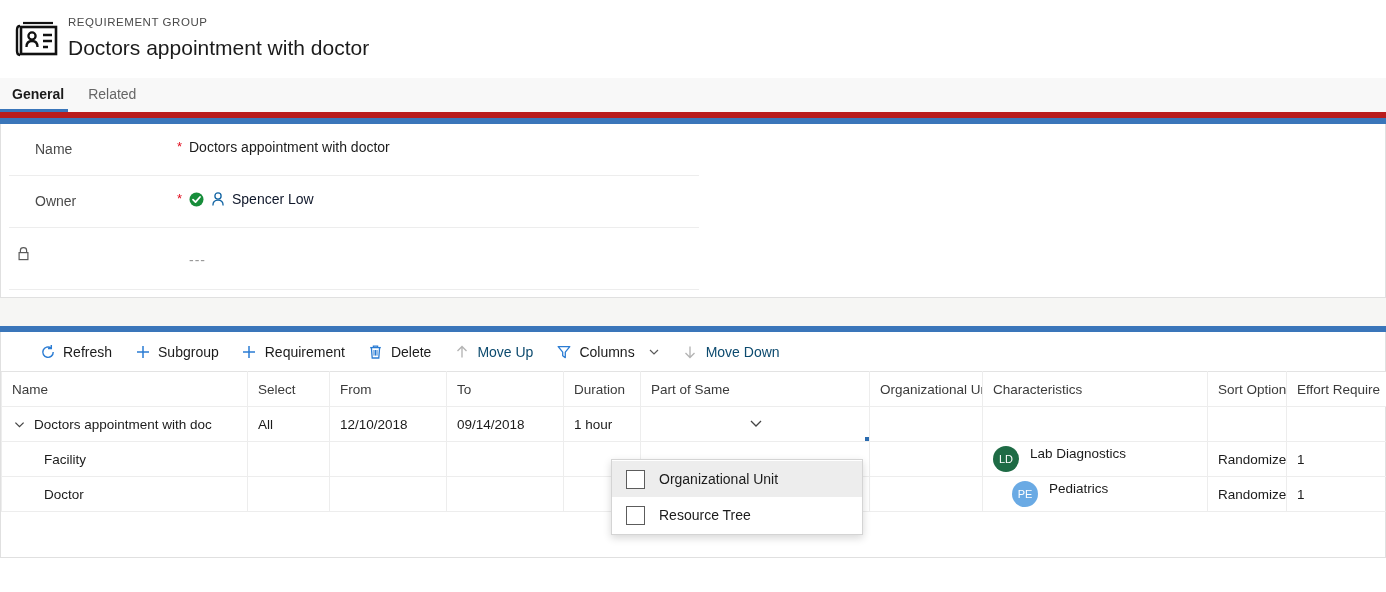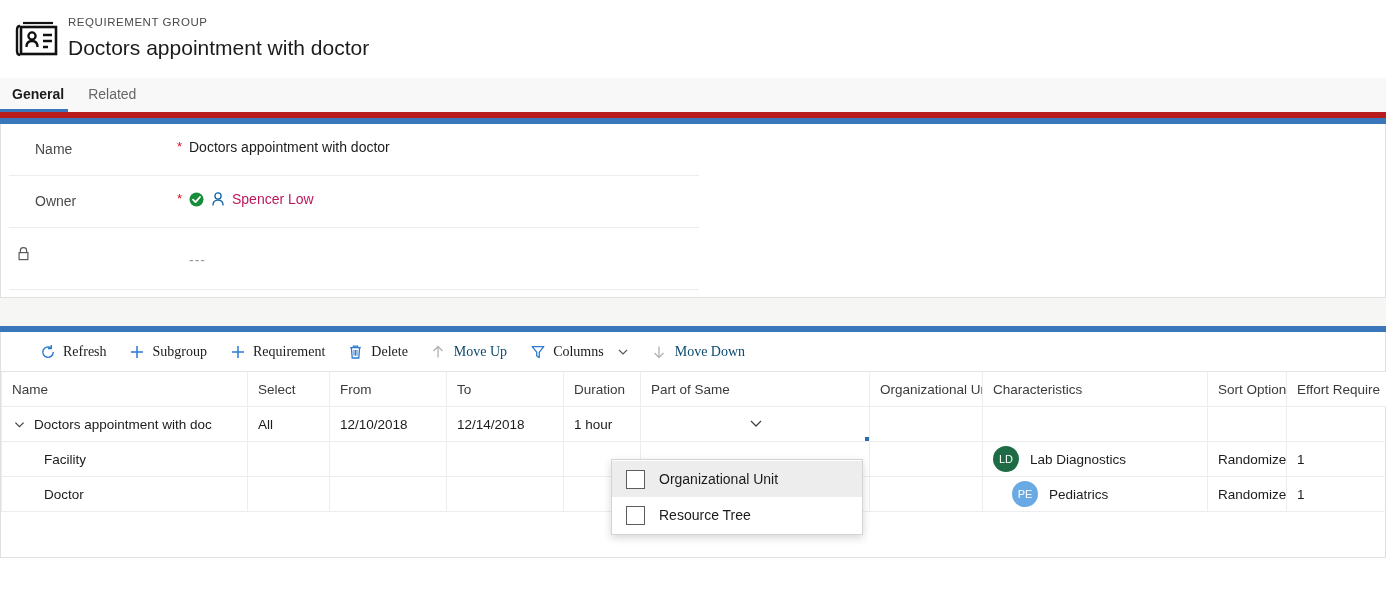--- a/index.html
+++ b/index.html
@@ -115,39 +115,38 @@
   }
   .form-value {
     padding-top: 15px;
     font-size: 14px;
     color: #1b1b1b;
     display: flex;
     align-items: center;
     gap: 6px;
   }
   .form-value.muted { color: #9a9a9a; padding-top: 24px; letter-spacing: 1px; }
-  .owner-link { color: #be185d; cursor: pointer; }
+  .owner-link { color: #0f172a; cursor: pointer; }
 
   
   .section-gap { height: 28px; background: #f6f6f4; }
 
   
   .grid-wrap {
     border: 1px solid #e0e0e0;
     border-top: none;
     height: 226px;
   }
   .grid-toolbar {
     height: 39px;
     display: flex;
     align-items: center;
     padding-left: 38px;
     gap: 0;
     background: #ffffff;
-    font-family: Liberation Serif, serif;
   }
   .cmd {
     display: flex;
     align-items: center;
     gap: 7px;
     padding: 0 13px 0 0;
     margin-right: 9px;
     font-size: 14px;
     color: #1b1b1b;
     cursor: pointer;
@@ -207,21 +206,21 @@
   .resize-handle {
     position: absolute;
     right: -3px;
     bottom: -3px;
     width: 7px;
     height: 7px;
     background: #2b6cb0;
   }
 
   
-  .char-cell { display: flex; align-items: center; gap: 11px; }
+  .char-cell { display: flex; gap: 11px; }
   .avatar {
     width: 26px;
     height: 26px;
     border-radius: 50%;
     display: flex;
     align-items: center;
     justify-content: center;
     color: #ffffff;
     font-size: 11px;
     flex: 0 0 auto;
@@ -443,21 +442,21 @@
             <span class="expander">
               <svg width="13" height="13" viewBox="0 0 13 13">
                 <path d="M2.4 4.6 L6.5 8.7 L10.6 4.6" fill="none" stroke="#444" stroke-width="1.25"></path>
               </svg>
             </span>
             <span>Doctors appointment with doc</span>
           </div>
         </td>
         <td>All</td>
         <td>12/10/2018</td>
-        <td>12/14/2018</td>
+        <td>09/14/2018</td>
         <td>1 hour</td>
         <td class="cell-selected">
           <div class="cell-select-inner">
             <span>
               <svg width="18" height="14" viewBox="0 0 18 14">
                 <path d="M4 5 L9 10 L14 5" fill="none" stroke="#444" stroke-width="1.3"></path>
               </svg>
             </span>
           </div>
           <span class="resize-handle"></span>

